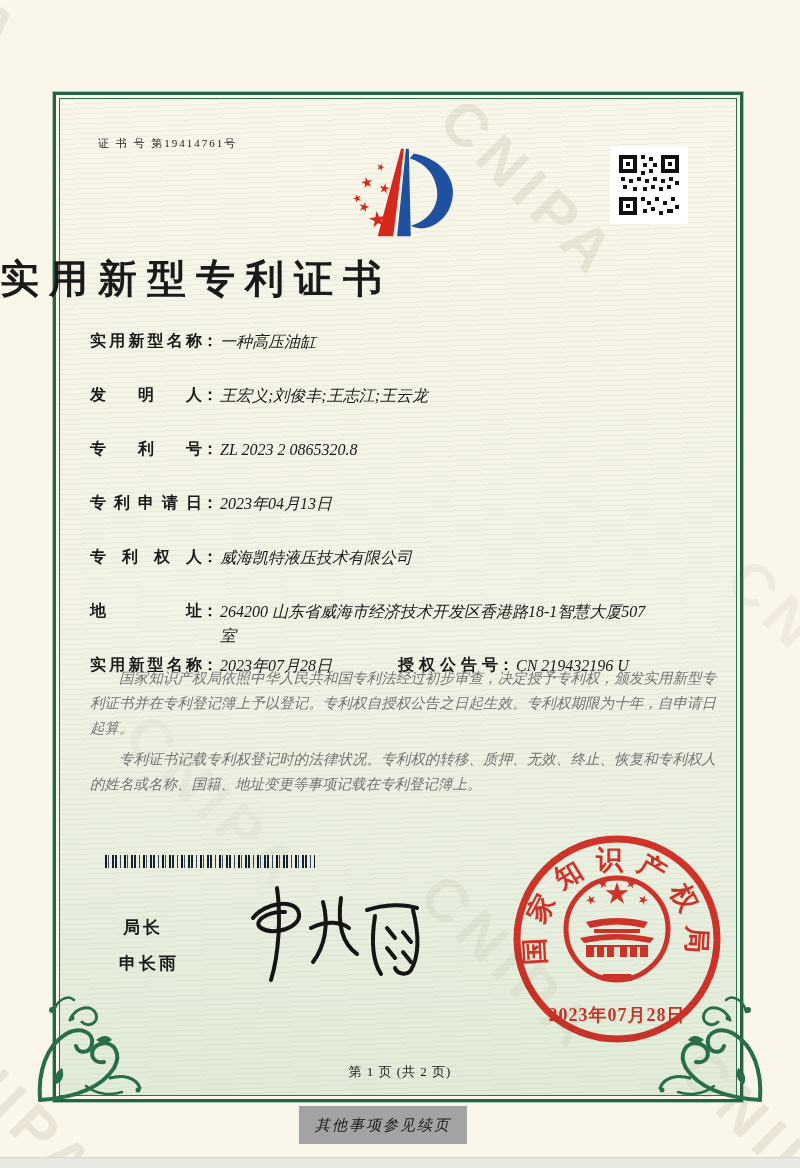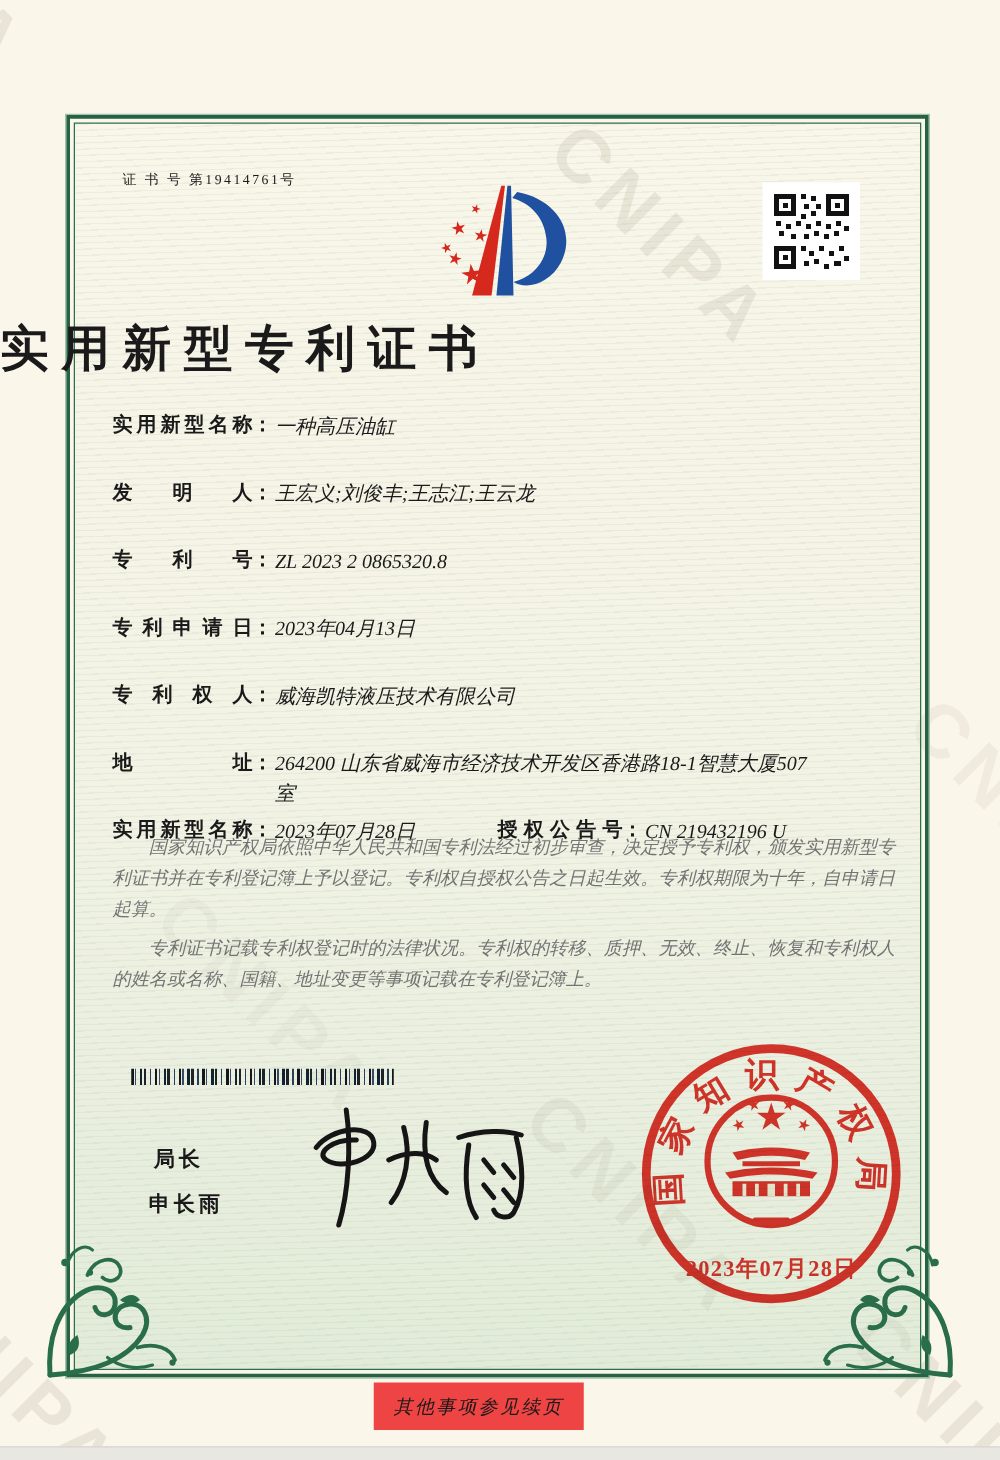--- a/index.html
+++ b/index.html
@@ -62,21 +62,21 @@
   .director-title{position:absolute;z-index:3;left:103px;top:916px;
     font:700 17px "Liberation Sans","DejaVu Sans",sans-serif;letter-spacing:3px;margin-left:20px;}
   .director-name{position:absolute;z-index:3;left:103px;top:952px;
     font:700 17px "Liberation Sans","DejaVu Sans",sans-serif;letter-spacing:3px;margin-left:16px;}
   .signature{position:absolute;z-index:3;left:225px;top:876px;width:200px;height:115px;}
   .seal{position:absolute;z-index:5;left:510px;top:832px;width:214px;height:214px;
     opacity:.92;mix-blend-mode:multiply;}
   .page-num{position:absolute;z-index:3;left:0;width:100%;top:1063px;text-align:center;
     font-size:13px;letter-spacing:1px;}
   .note-box{position:absolute;z-index:3;left:299px;top:1106px;width:168px;height:38px;
-    background:#ef4444;display:flex;align-items:center;justify-content:center;}
+    background:#a3a3a3;display:flex;align-items:center;justify-content:center;}
   .note-box span{font-style:italic;font-size:15px;letter-spacing:2px;}
   .bottom-strip{position:absolute;z-index:6;left:0;top:1157px;width:800px;height:11px;
     background:#e9e7e2;border-top:1px solid #d7d5d0;}
 </style>
 </head>
 <body>
 
 <div class="page">
 
   <div class="wm" style="left:-120px;top:-135px;">CNIPA</div>
@@ -274,18 +274,19 @@
       <rect x="84" y="115" width="3" height="10" fill="#faf6ea"></rect>
       <rect x="94" y="115" width="3" height="10" fill="#faf6ea"></rect>
       <rect x="104" y="115" width="6" height="10" fill="#faf6ea"></rect>
       <rect x="117" y="115" width="3" height="10" fill="#faf6ea"></rect>
       <rect x="127" y="115" width="3" height="10" fill="#faf6ea"></rect>
       <rect x="92" y="142" width="30" height="7" rx="2"></rect>
     </g>
     <text x="107" y="189" text-anchor="middle" font-family="'Liberation Serif','DejaVu Serif',serif" font-size="18" font-weight="700" fill="#e1261d" letter-spacing="1">2023年07月28日</text>
   </svg>
 
+  <div class="page-num">第 1 页 (共 2 页)</div>
   <div class="note-box">
     <span>其他事项参见续页</span>
   </div>
   <div class="bottom-strip"></div>
 
 </div>
 
 </body></html>

